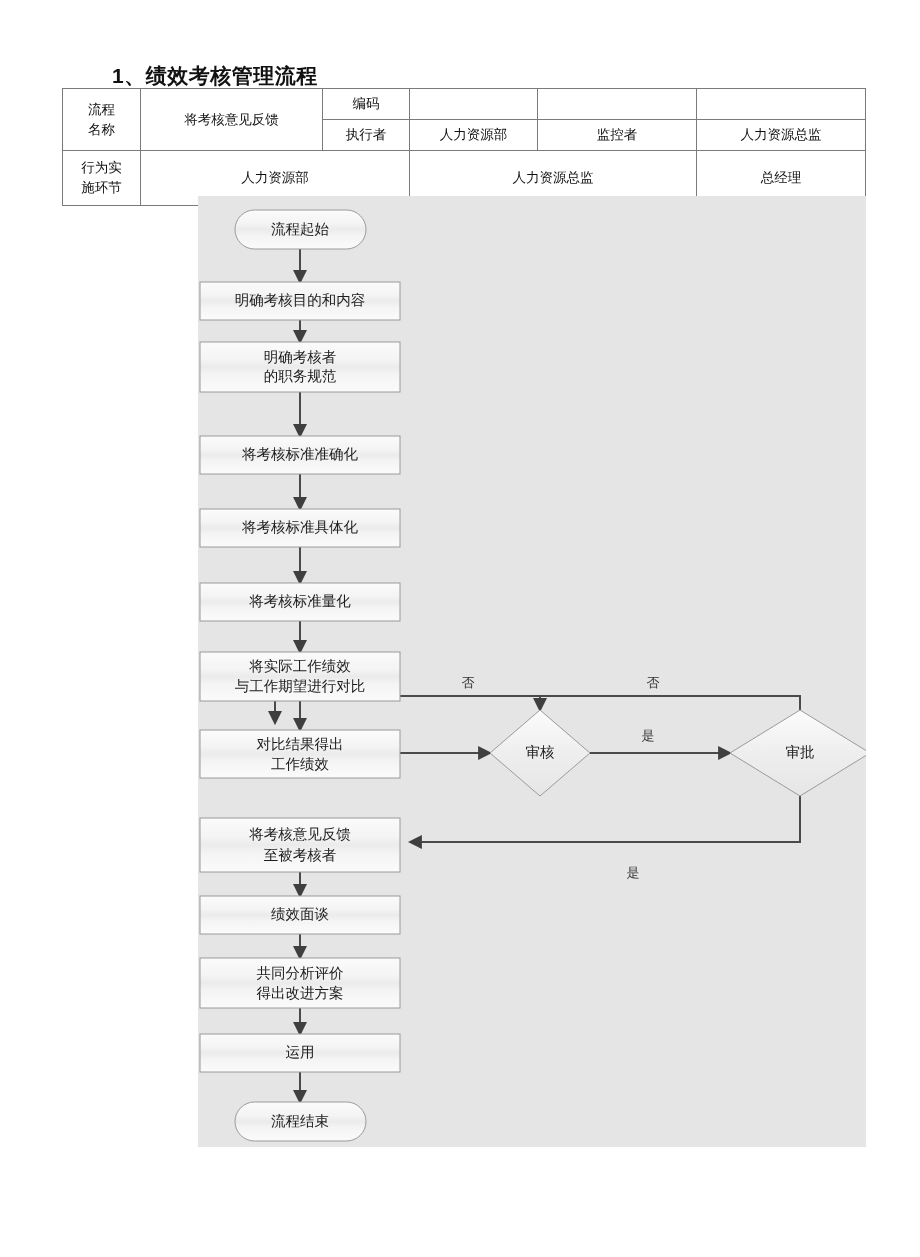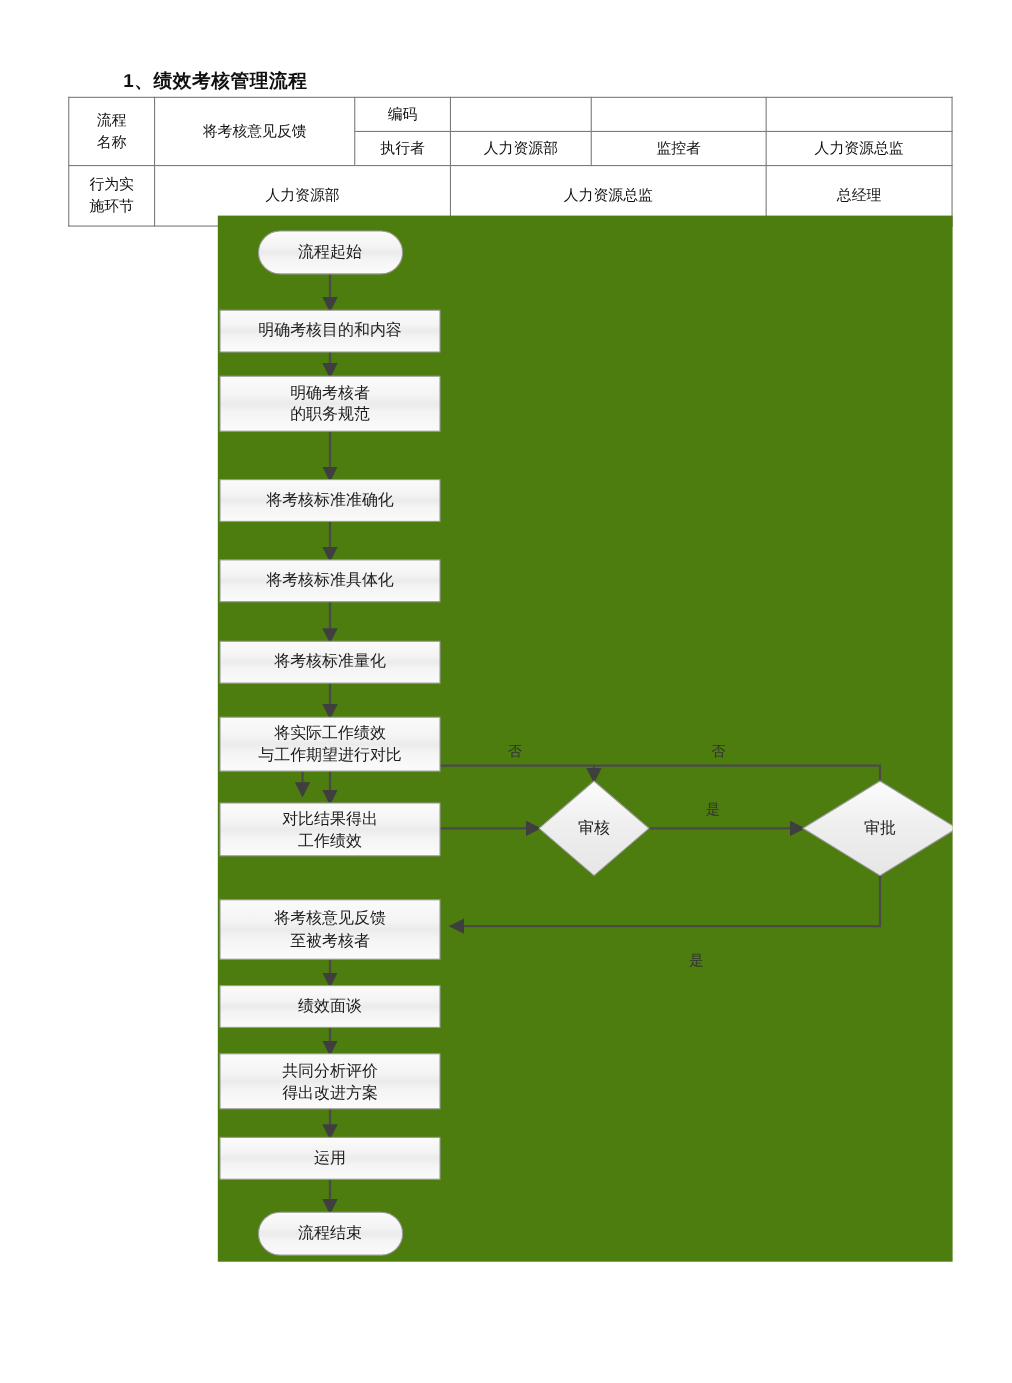--- a/index.html
+++ b/index.html
@@ -14,21 +14,21 @@
     font-family: "Liberation Sans", "DejaVu Sans", sans-serif;
     color: #1a1a1a;
     overflow: hidden;
   }
 
   
   #doc-title {
     position: absolute;
     left: 112px;
     top: 62px;
-    font-size: 17px;
+    font-size: 21px;
     font-weight: 700;
     letter-spacing: 0.5px;
     color: #111111;
     white-space: nowrap;
   }
 
   
   #header-table {
     position: absolute;
     left: 62px;
@@ -56,21 +56,21 @@
   td.short { height: 26px; margin-left: 32px; }
   td.row2 { height: 50px; }
 
   
   #flow-canvas {
     position: absolute;
     left: 198px;
     top: 196px;
     width: 668px;
     height: 951px;
-    background: #4d7c0f;
+    background: #e5e5e5;
   }
   #flow-svg {
     position: absolute;
     left: 0;
     top: 0;
   }
 
   .node-label {
     font-family: "Liberation Sans", "DejaVu Sans", sans-serif;
     font-size: 14.5px;

